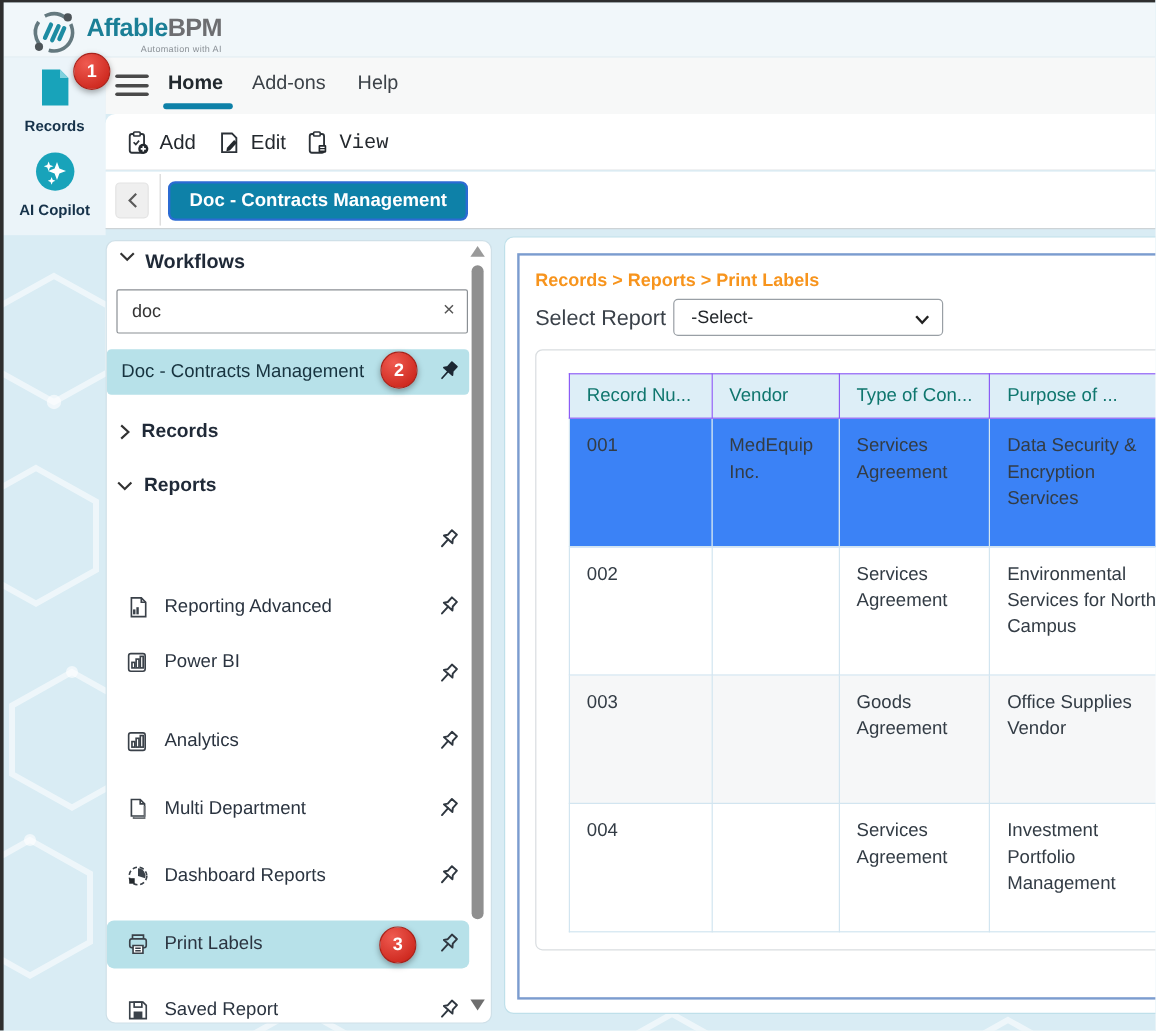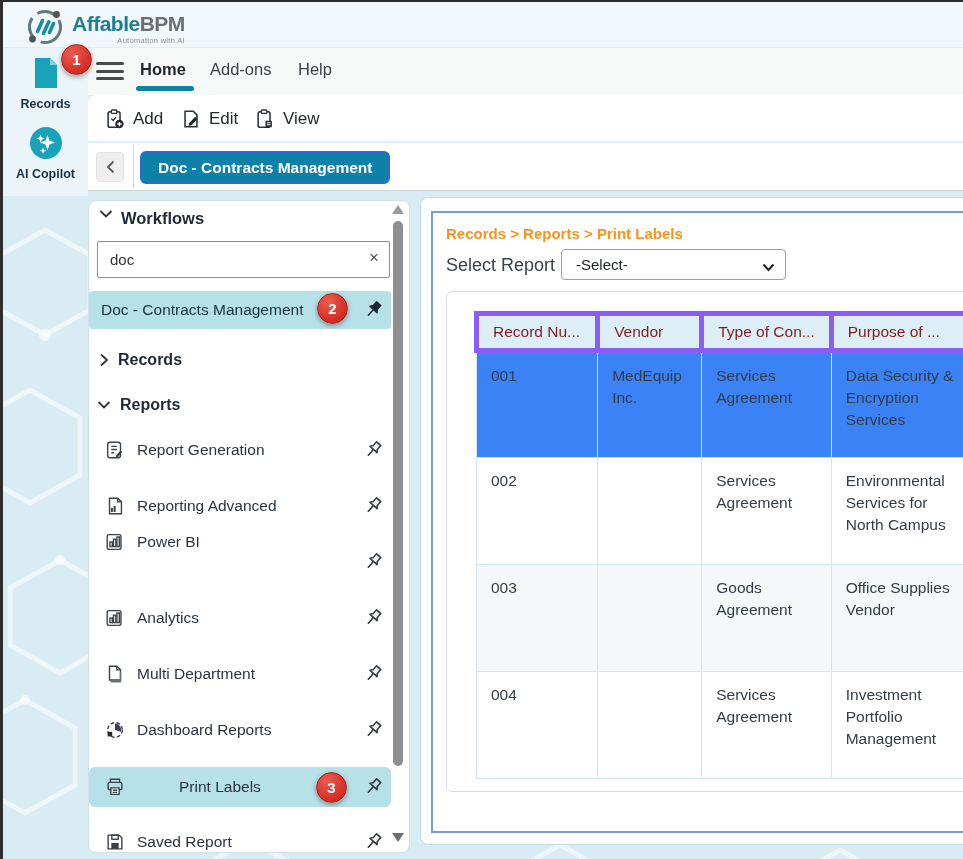--- a/index.html
+++ b/index.html
@@ -66,21 +66,21 @@
                border:1px solid #8a8f94; border-radius:2px; background:#fff; }
   .wf-search input { position:absolute; left:12px; top:0; width:240px; height:35px; border:none; outline:none;
                      font-size:15px; color:#333; font-family:"Liberation Sans",sans-serif; background:transparent; }
   .wf-search .clear { position:absolute; right:10px; top:6px; font-size:17px; color:#555; cursor:pointer; }
   .pinned-row { position:absolute; left:0px; top:90px; width:302px; height:38px;
                 background:var(--highlight,#b7e1e9); border-radius:4px; display:flex; align-items:center; cursor:pointer; }
   .pinned-row .plabel { margin-left:12px; font-size:15.5px; color:#17333f; }
   .section-row { position:absolute; left:10px; display:flex; align-items:center; gap:9px;
                  font-size:16px; font-weight:bold; color:#1f2937; cursor:pointer; }
   .tree-item { position:absolute; left:0; width:302px; height:38px; display:flex; align-items:center; cursor:pointer; }
-  .tree-item.hl { background:var(--highlight,#b7e1e9); border-radius:6px;gap:42px; }
+  .tree-item.hl { background:var(--highlight,#b7e1e9); border-radius:6px; }
   .tree-item .ticon { margin-left:15px; width:22px; height:22px; flex:0 0 22px; }
   .tree-item .tlabel { margin-left:11px; font-size:15.5px; color:#2b3440; }
   .pin-abs { position:absolute; width:24px; height:24px; cursor:pointer; }
 
   
   .wf-scroll-track { position:absolute; right:5px; top:4px; width:12px; height:645px; }
   .wf-scroll-thumb { position:absolute; left:1px; top:16px; width:10px; height:545px; background:#8f8f8f; border-radius:6px; }
   .arrow-up { position:absolute; left:0; top:0; width:0; height:0; border-left:6px solid transparent;
               border-right:6px solid transparent; border-bottom:9px solid #9a9a9a; cursor:pointer;}
   .arrow-down { position:absolute; left:0; bottom:8px; width:0; height:0; border-left:6px solid transparent;
@@ -96,21 +96,21 @@
   .select-row-label { position:absolute; left:13px; top:42px; font-size:18px; color:#3a4149; }
   .select-box { position:absolute; left:128px; top:36px; width:225px; height:31px; border:1px solid #999fa5;
                 border-radius:4px; background:#fff; display:flex; align-items:center; cursor:pointer; }
   .select-box .sval { margin-left:14px; font-size:15px; color:#22262a; }
   .select-box .schev { position:absolute; right:10px; top:8px; }
 
   .table-card { position:absolute; left:13px; top:78px; width:540px; height:501px;
                 border:1px solid #d9dde0; border-radius:6px; background:#fff; overflow:hidden; }
   table.rpt { position:absolute; left:27px; top:19px; border-collapse:collapse; table-layout:fixed; }
   table.rpt th { height:37px; background:var(--table-header-bg,#ddeef7); font-size:15.5px; font-weight:normal;
-                 color:#7f1d1d; text-align:left; padding:0 14px; border:5px solid #8b5cf6; white-space:nowrap; overflow:hidden; }
+                 color:#0f766e; text-align:left; padding:0 14px; border:1px solid #8b5cf6; white-space:nowrap; overflow:hidden; }
   table.rpt td { height:107px; vertical-align:top; padding:12px 14px; font-size:15.5px; color:#333c45;
                  line-height:22px; border:1px solid #d2e5f0; }
   table.rpt tr.alt td { background:#3b82f6; }
   table.rpt tr.alt2 td { background:#f6f7f8; }
 
   
   .badge { position:absolute; width:31px; height:31px; border-radius:50%;
            background:radial-gradient(circle at 35% 28%, #ef5a50, var(--badge-red,#cf2b21) 75%);
            border:1px solid #a8221a; box-shadow:0 2px 5px rgba(0,0,0,.35);
            color:#fff; font-size:15px; font-weight:bold; display:flex; align-items:center; justify-content:center;
@@ -202,21 +202,21 @@
       </svg>
       <span>Add</span>
     </div>
     <div class="tool-btn" style="left:92px;">
       <svg width="22" height="22" viewBox="0 0 24 24">
         <path d="M5.5 3.5 h9 l4 4 v13 h-13 Z" fill="none" stroke="#2c3238" stroke-width="1.7"></path>
         <path d="M10 16.5 l6.5-7 2.6 2.4 -6.5 7 -3.2.8 Z" fill="#23282d"></path>
       </svg>
       <span>Edit</span>
     </div>
-    <div class="tool-btn" style="left:166px;">
+    <div class="tool-btn" style="left:166px;font-family:Liberation Mono, monospace;">
       <svg width="22" height="22" viewBox="0 0 24 24">
         <rect x="4.5" y="4" width="13" height="17" rx="2" fill="none" stroke="#2c3238" stroke-width="1.7"></rect>
         <rect x="8" y="2.2" width="6" height="3.6" rx="1" fill="#fff" stroke="#2c3238" stroke-width="1.5"></rect>
         <rect x="12.5" y="14" width="7" height="7" rx="1" fill="#23282d"></rect>
         <path d="M14 16.2 h4 M14 18.4 h4" stroke="#fff" stroke-width="1.1"></path>
       </svg>
       <span>View</span>
     </div>
   </div>
 
@@ -263,30 +263,20 @@
       <span>Records</span>
     </div>
 
     <div class="section-row" style="top:195px; left:8px;">
       <svg width="14" height="10" viewBox="0 0 14 10">
         <path d="M1.5 2 L7 7.5 L12.5 2" fill="none" stroke="#333" stroke-width="1.8"></path>
       </svg>
       <span>Reports</span>
     </div>
 
-    <div class="tree-item" style="top:230px;">
-      <span class="ticon">
-        <svg width="22" height="22" viewBox="0 0 24 24" fill="none" stroke="#3a4149" stroke-width="1.5">
-          <rect x="4" y="3.5" width="14" height="17" rx="2.5"></rect>
-          <path d="M8 8 h6 M8 11.5 h6 M8 15 h3"></path>
-          <path d="M13.5 17.5 l4.5-5 2 1.8 -4.5 5 -2.6.6 Z" fill="#3a4149" stroke="none"></path>
-        </svg>
-      </span>
-      <span class="tlabel">Report Generation</span>
-    </div>
     <span class="pin-abs pin-outline" style="right:24px; top:237px;">
       <svg width="24" height="24" viewBox="0 0 24 24">
           <g fill="none" stroke="#2f3740" stroke-width="1.6" stroke-linejoin="round" transform="rotate(42 12 12)">
             <path d="M9.2 3.5 h5.6 v5.2 l2 2.6 H7.2 l2 -2.6 Z"></path>
             <path d="M12 11.3 V19" stroke-linecap="round"></path>
           </g>
         </svg>
     </span>
 
     <div class="tree-item" style="top:286px;">
@@ -302,21 +292,21 @@
     </div>
     <span class="pin-abs" style="right:24px; top:293px;">
       <svg width="24" height="24" viewBox="0 0 24 24">
           <g fill="none" stroke="#2f3740" stroke-width="1.6" stroke-linejoin="round" transform="rotate(42 12 12)">
             <path d="M9.2 3.5 h5.6 v5.2 l2 2.6 H7.2 l2 -2.6 Z"></path>
             <path d="M12 11.3 V19" stroke-linecap="round"></path>
           </g>
         </svg>
     </span>
 
-    <div class="tree-item" style="top:322px;">
+    <div class="tree-item" style="top:332px;">
       <span class="ticon">
         <svg width="22" height="22" viewBox="0 0 24 24" fill="none" stroke="#3a4149" stroke-width="1.5">
           <rect x="3.5" y="4" width="15" height="16" rx="2"></rect>
           <rect x="6.5" y="12" width="2.6" height="5"></rect>
           <rect x="10.3" y="9" width="2.6" height="8"></rect>
           <rect x="14.1" y="6.5" width="2.6" height="10.5"></rect>
         </svg>
       </span>
       <span class="tlabel">Power BI</span>
     </div>

